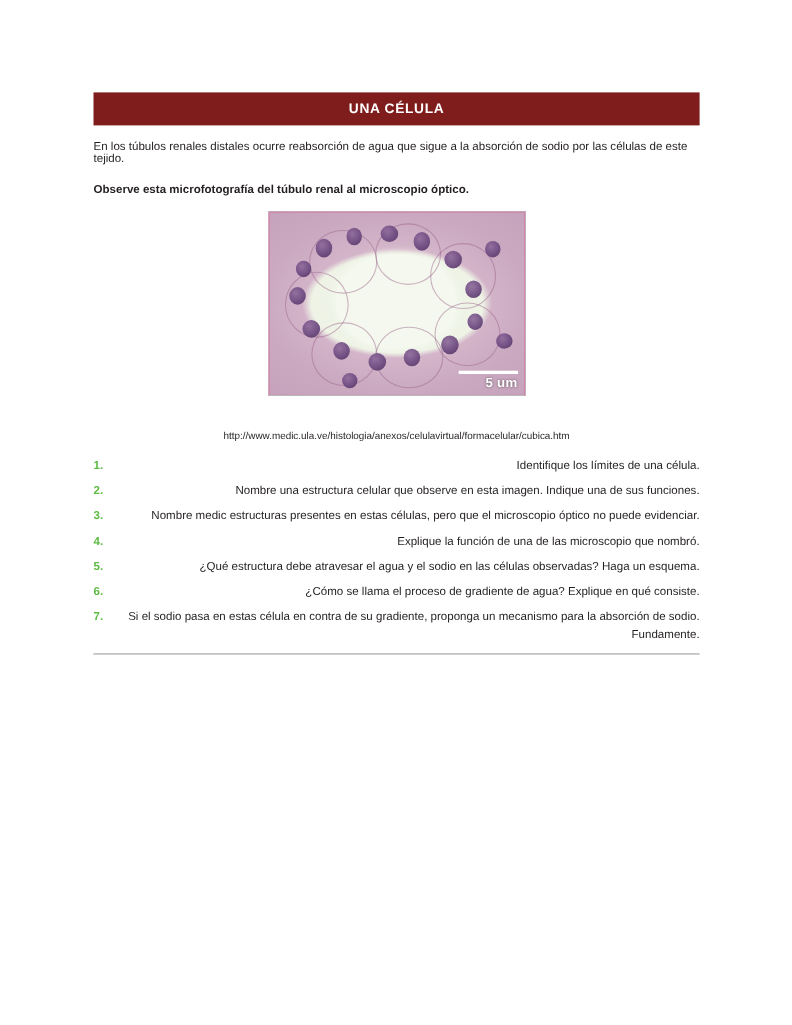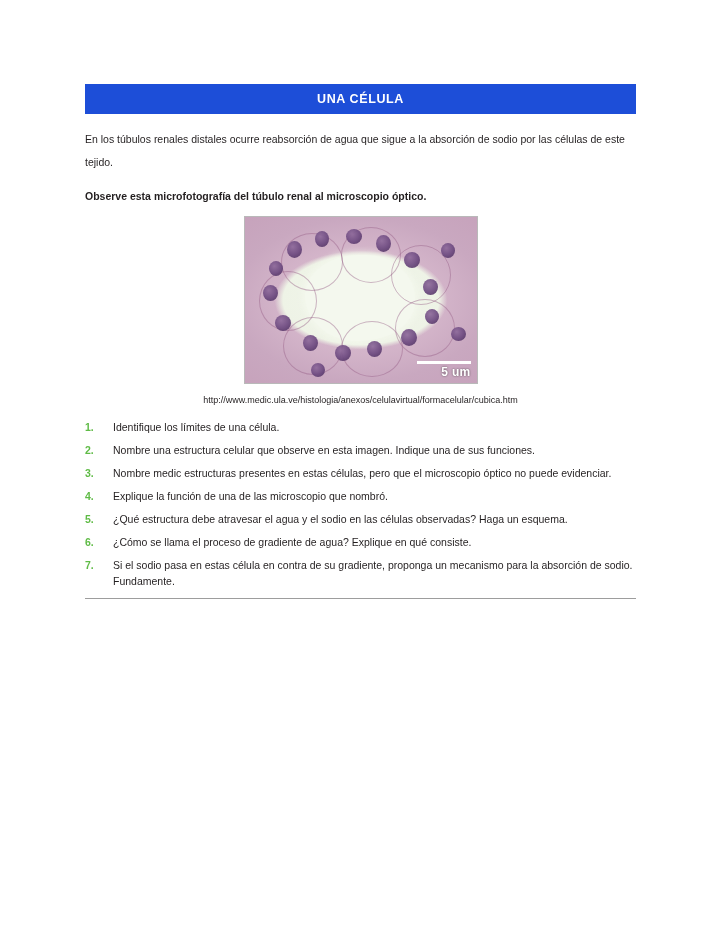--- a/index.html
+++ b/index.html
@@ -22,35 +22,35 @@
     width: 720px;
     height: 932px;
   }
   .content {
     position: absolute;
     left: 85px;
     top: 84px;
     width: 551px;
   }
   .title-bar {
-    background: #1d4ed8;
+    background: #7f1d1d;
     color: #ffffff;
     text-align: center;
     font-size: 12.5px;
     font-weight: bold;
     letter-spacing: 0.6px;
     padding: 7px 0 7px 0;
     height: 16px;
     line-height: 16px;
     box-sizing: content-box;
   }
   .intro {
     margin-top: 14px;
     font-size: 10.5px;
-    line-height: 23px;
+    line-height: 11px;
     color: #231f20;
     text-align: left;
   }
   .observe {
     margin-top: 14px;
     font-size: 10.5px;
     line-height: 16px;
     color: #231f20;
     font-weight: bold;
   }
@@ -107,21 +107,21 @@
   }
   .scale-line {
     position: absolute;
     right: 6px;
     bottom: 19px;
     width: 54px;
     height: 3px;
     background: #ffffff;
   }
   .source {
-    margin-top: 7px;
+    margin-top: 26px;
     text-align: center;
     font-size: 9px;
     color: #231f20;
   }
   .questions {
     margin-top: 14px;
   }
   .q-row {
     display: flex;
     align-items: flex-start;
@@ -134,20 +134,21 @@
     width: 28px;
     flex: 0 0 28px;
     text-align: left;
     line-height: 16px;
   }
   .q-text {
     font-size: 10.5px;
     line-height: 16px;
     color: #231f20;
     flex: 1 1 auto;
+    text-align: right;
   }
   .bottom-rule {
     margin-top: 9px;
     border-top: 1px solid #9d9d9d;
     width: 551px;
   }
 </style>
 </head>
 <body>
 

